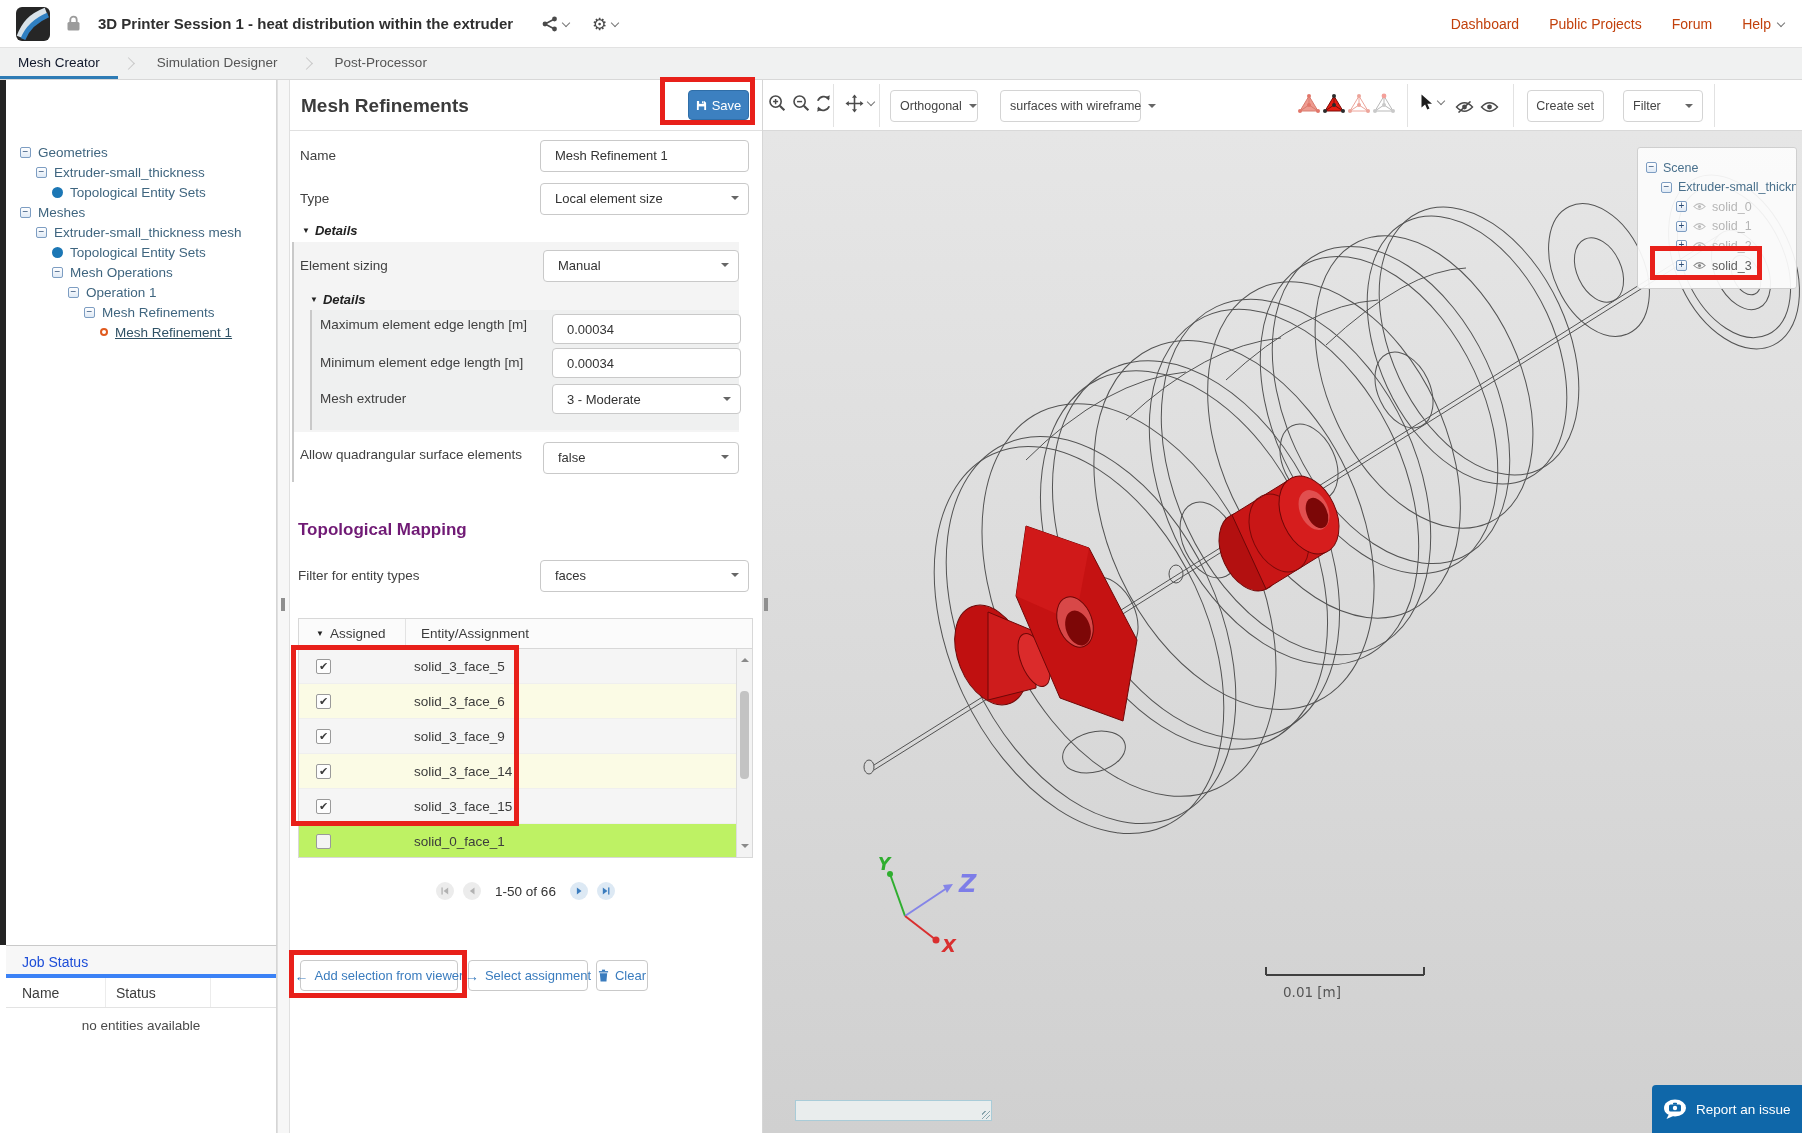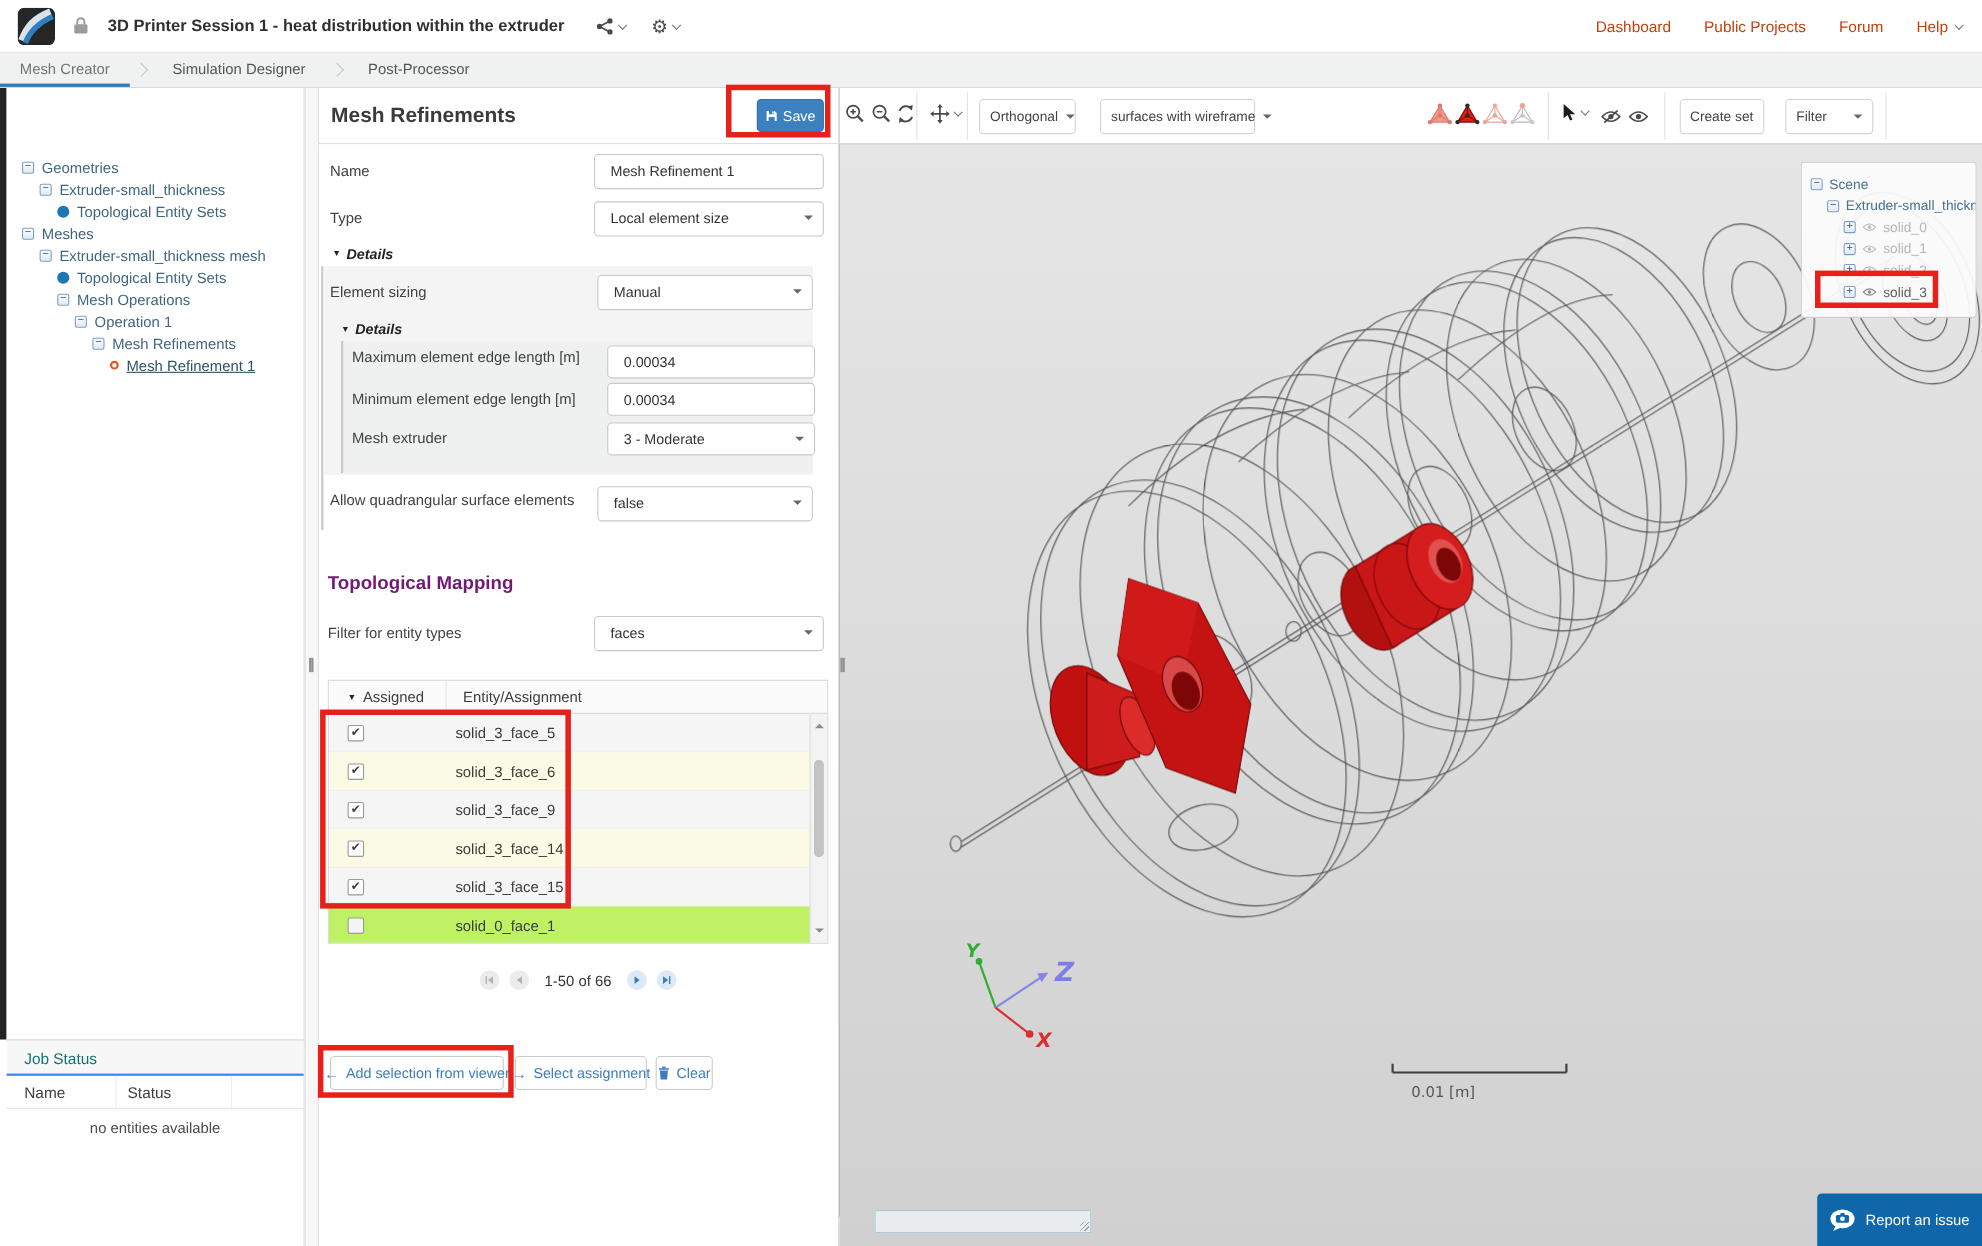--- a/index.html
+++ b/index.html
@@ -15,38 +15,38 @@
   #share-group{left:542px}
   #gear-group{left:592px}
   #gear-glyph{font-size:17px;color:#4a4a4a}
   #topnav{position:absolute;right:18px;top:0;height:48px;display:flex;align-items:center;gap:30px}
   .nav-item{font-size:14px;color:#c2410c;display:flex;align-items:center;gap:7px;cursor:pointer;white-space:nowrap}
   .chev{width:6px;height:6px;border-right:1.6px solid #777;border-bottom:1.6px solid #777;transform:rotate(45deg);margin-top:-3px;flex:0 0 auto}
 
   
   #tabbar{position:absolute;left:0;top:48px;width:1802px;height:32px;background:#f0f1f1;border-bottom:1px solid #d8d8d8;display:flex;align-items:stretch;z-index:9}
   .tab{padding:0 18px;line-height:29px;font-size:13.5px;color:#555;cursor:pointer}
-  .tab.active{color:#737373;border-bottom:3px solid #2e7cb5}
+  .tab.active{color:#0f172a;border-bottom:3px solid #2e7cb5}
   .tabsep{width:9px;height:9px;border-top:1px solid #c9c9c9;border-right:1px solid #c9c9c9;transform:rotate(45deg);align-self:center;margin:0 6px}
 
   
   #leftedge{position:absolute;left:0;top:80px;width:6px;height:865px;background:#232323}
   #navigator{position:absolute;left:6px;top:80px;width:271px;height:865px;background:#fff;border-right:1px solid #d5d5d5}
   #nav-title{position:absolute;left:0;top:0;right:0;height:52px;line-height:52px;padding-left:22px;font-size:21px;color:#3d3d3d;border-bottom:1px solid #e8e8e8}
   #navtree{position:absolute;left:0;top:62px;right:0;height:230px}
   .trow{position:absolute;left:0;right:0;height:20px;display:flex;align-items:center;gap:7px;cursor:pointer}
   .tlabel{font-size:13.5px;color:#3f657f;white-space:nowrap}
   .tlabel.sel{color:#2f5165;text-decoration:underline}
   .expbox{width:11px;height:11px;border:1px solid #7d9dc2;background:linear-gradient(#ffffff,#dfe9f5);color:#2d4d76;font-size:10px;line-height:8px;text-align:center;border-radius:2px;flex:0 0 auto}
   .expbox.sm{width:11px;height:11px}
   .cblue{width:11px;height:11px;background:#1c77b5;border-radius:50%;flex:0 0 auto}
   .corange{width:8px;height:8px;border:2.5px solid #e05a1e;background:#fff;border-radius:50%;flex:0 0 auto}
 
   #jobstatus{position:absolute;left:6px;top:945px;width:271px;height:188px;background:#fff;border-top:1px solid #c9c9c9;border-right:1px solid #d5d5d5}
-  #js-header{height:32px;line-height:32px;padding-left:16px;font-size:14px;color:#0f766e;background:#f7f7f7;border-bottom:2px solid #3b82f6}
+  #js-header{height:32px;line-height:32px;padding-left:16px;font-size:14px;color:#1d4ed8;background:#f7f7f7;border-bottom:4px solid #3b82f6}
   #js-cols{display:flex;height:30px;border-bottom:1px solid #e3e3e3;font-size:14px;color:#3d3d3d}
   #js-cols .c1{width:100px;padding-left:16px;line-height:30px;border-right:1px solid #ececec}
   #js-cols .c2{width:105px;padding-left:10px;line-height:30px;border-right:1px solid #ececec}
   #js-empty{text-align:center;margin-top:10px;font-size:13.5px;color:#4a4a4a}
 
   #lsplit{position:absolute;left:277px;top:80px;width:13px;height:1053px;background:#f7f7f7;border-left:1px solid #e0e0e0;border-right:1px solid #e0e0e0}
   .vgrip{position:absolute;width:2px;height:13px;border-left:2px solid #8f8f8f;border-right:2px solid #8f8f8f;z-index:20}
 
   
   #formpanel{position:absolute;left:290px;top:80px;width:473px;height:1053px;background:#fff;border-right:1px solid #d6d6d6;overflow:hidden}
@@ -84,21 +84,21 @@
   #pagination{position:absolute;left:8px;top:800px;width:455px;height:22px;display:flex;align-items:center;justify-content:center;gap:9px}
   #pagination .plabel{font-size:13.5px;color:#333;margin:0 5px}
   .pgbtn{width:18px;height:18px;border-radius:50%;display:flex;align-items:center;justify-content:center;cursor:pointer}
   .pgbtn.dis{background:#ececec}
   .pgbtn.en{background:#dde9f4}
 
   .actbtn{position:absolute;top:880px;height:31px;border:1px solid #c9c9c9;border-radius:4px;background:#fff;color:#3a7cbe;font-size:13px;display:flex;align-items:center;justify-content:center;gap:6px;cursor:pointer;white-space:nowrap}
   .actbtn .aicon{font-size:14px;font-weight:bold}
 
   
-  #viewer{position:absolute;left:763px;top:80px;width:1039px;height:1026px;background:#701a75}
+  #viewer{position:absolute;left:763px;top:80px;width:1039px;height:1026px;background:#5eead4}
   #vtoolbar{position:absolute;left:0;top:0;right:0;height:51px;background:#fff;border-bottom:1px solid #d9d9d9}
   .vsep{position:absolute;top:4px;width:1px;height:43px;background:#e2e2e2}
   .ticon{position:absolute;top:14px;cursor:pointer;color:#4a4a4a}
   .tbtn{position:absolute;top:10px;height:32px;border:1px solid #d4d4d4;border-radius:4px;background:#fff;color:#444;font-size:12.5px;display:flex;align-items:center;justify-content:space-between;padding:0 9px;cursor:pointer;white-space:nowrap}
   .tbtn .caret2{width:0;height:0;border:4px solid transparent;border-top-color:#666;margin:4px 0 0 7px}
   .tet{position:absolute;top:13px;cursor:pointer}
   .t1 .face{fill:#ee9a8f;stroke:#d97c6f}.t1 .edges{stroke:#d97c6f}.t1 .v{fill:#e2766a}
   .t2 .face{fill:#e51c12;stroke:#7a0d08}.t2 .edges{stroke:#7a0d08}.t2 .v{fill:#2b2b2b}
   .t3 .face{fill:none;stroke:#eda49a}.t3 .edges{stroke:#eda49a}.t3 .v{fill:#eda49a}
   .t4 .face{fill:none;stroke:#b9b9b9}.t4 .edges{stroke:#b9b9b9}.t4 .v{fill:#c9c9c9}.t4 .vn{fill:#f4a09a}

